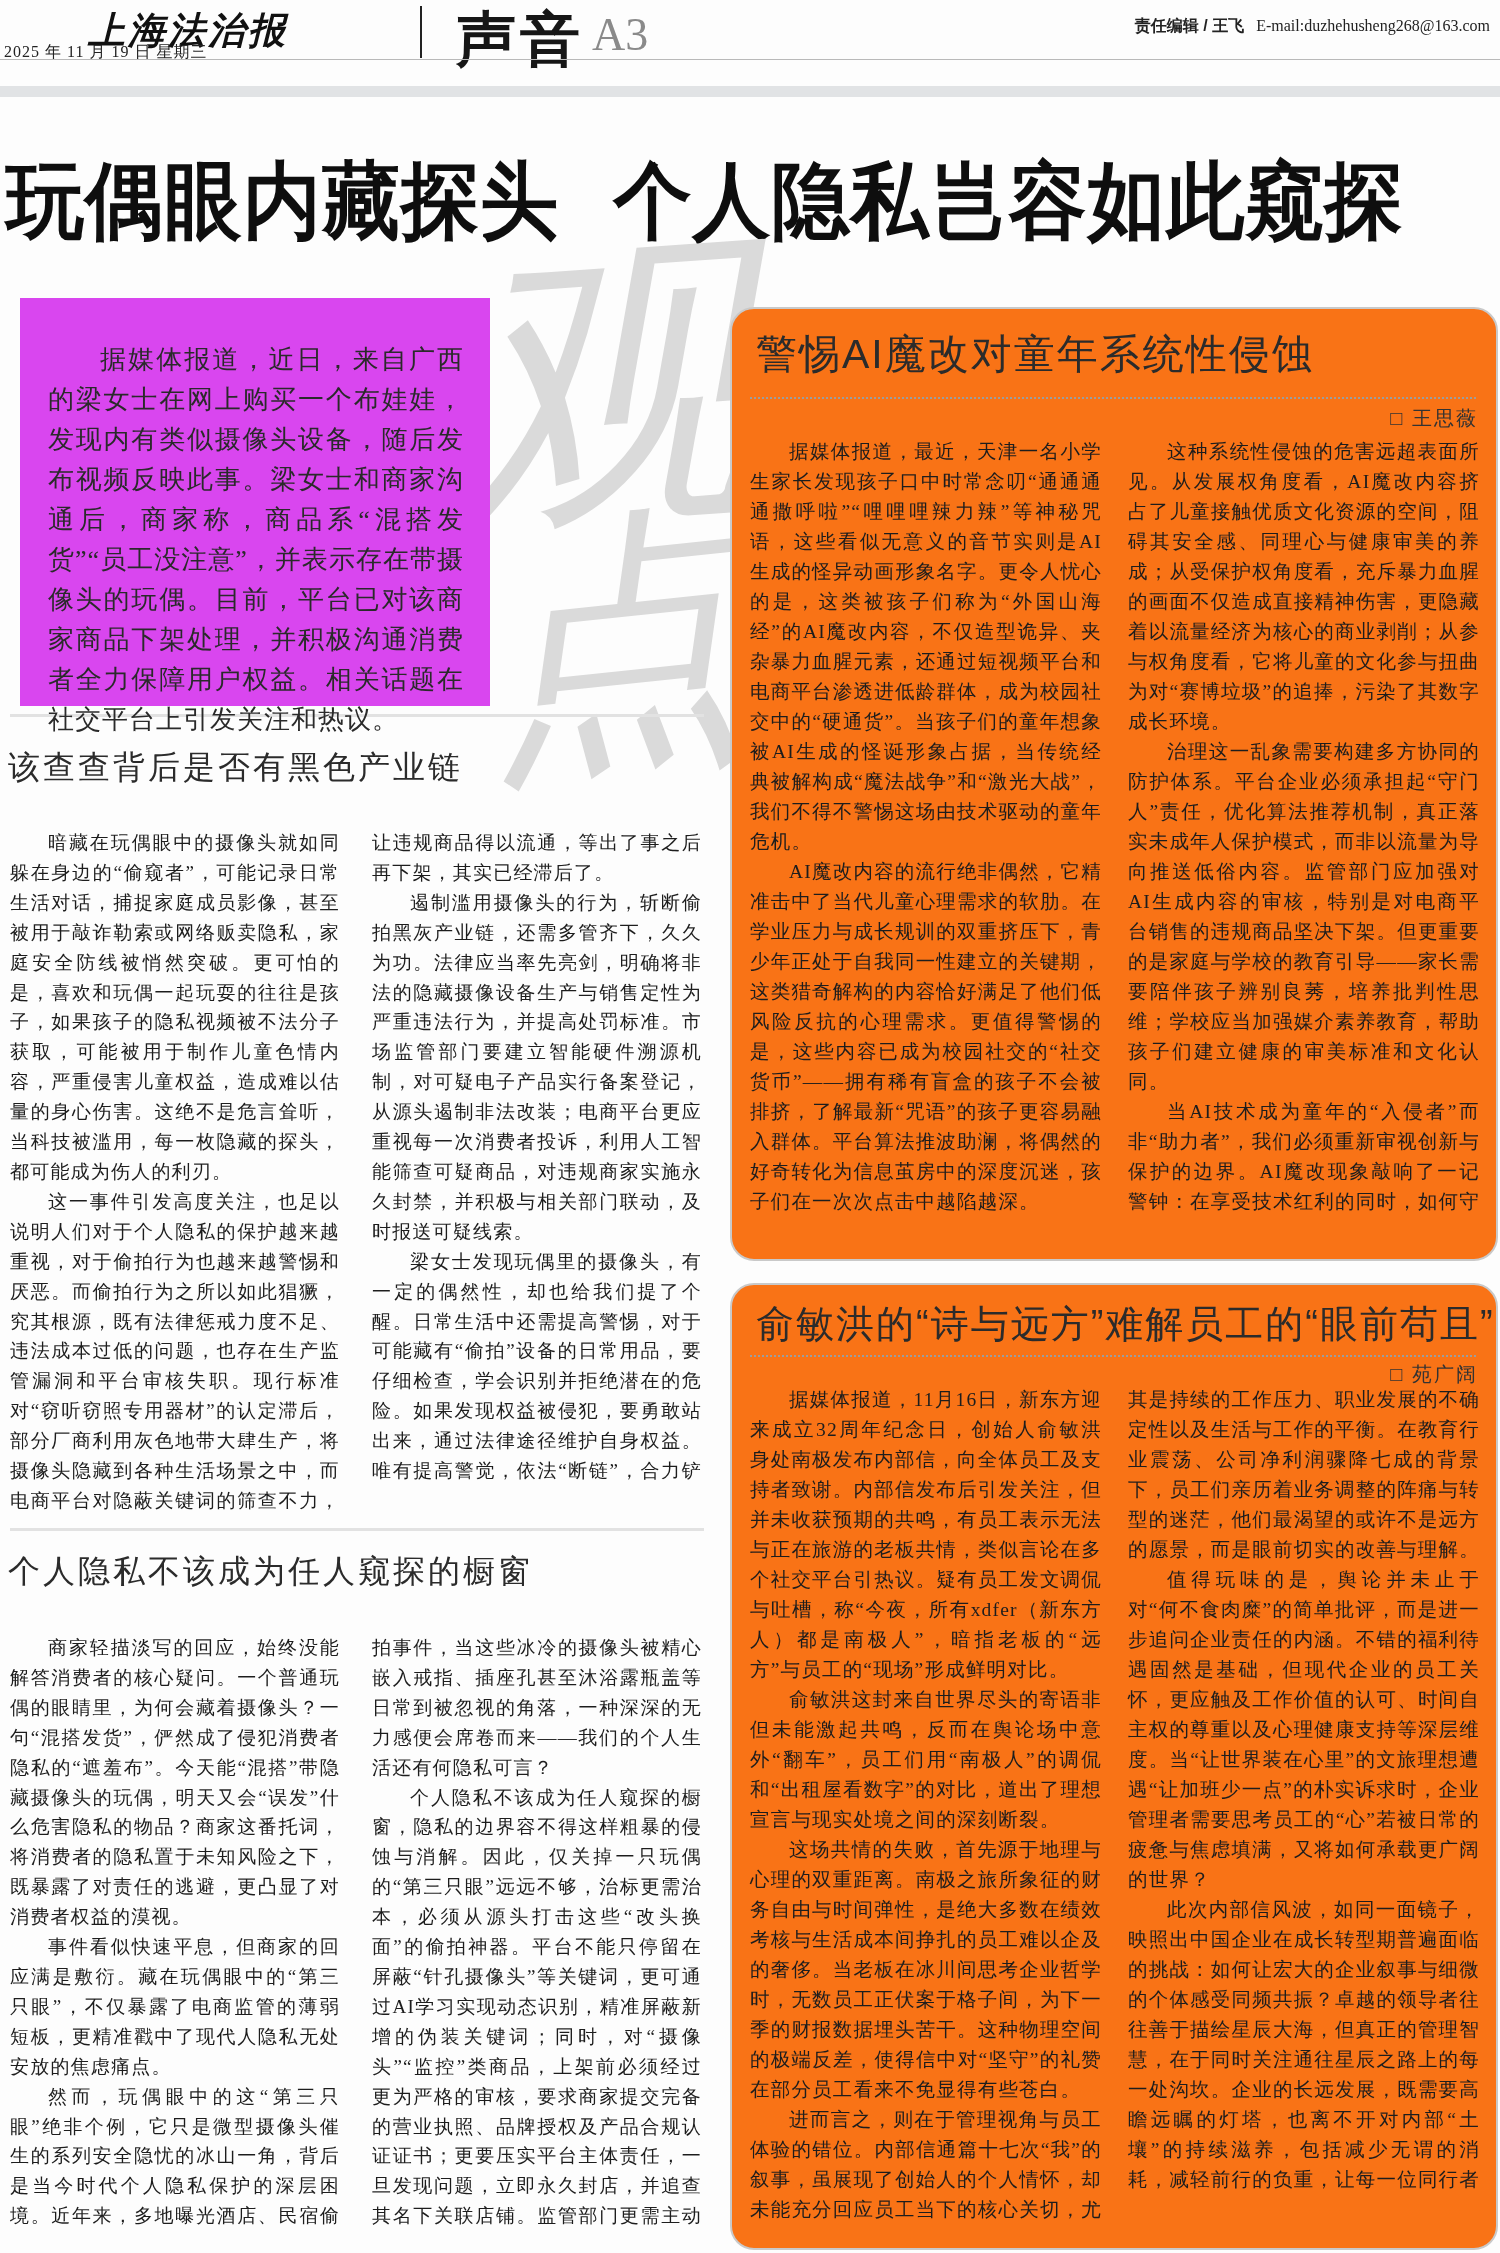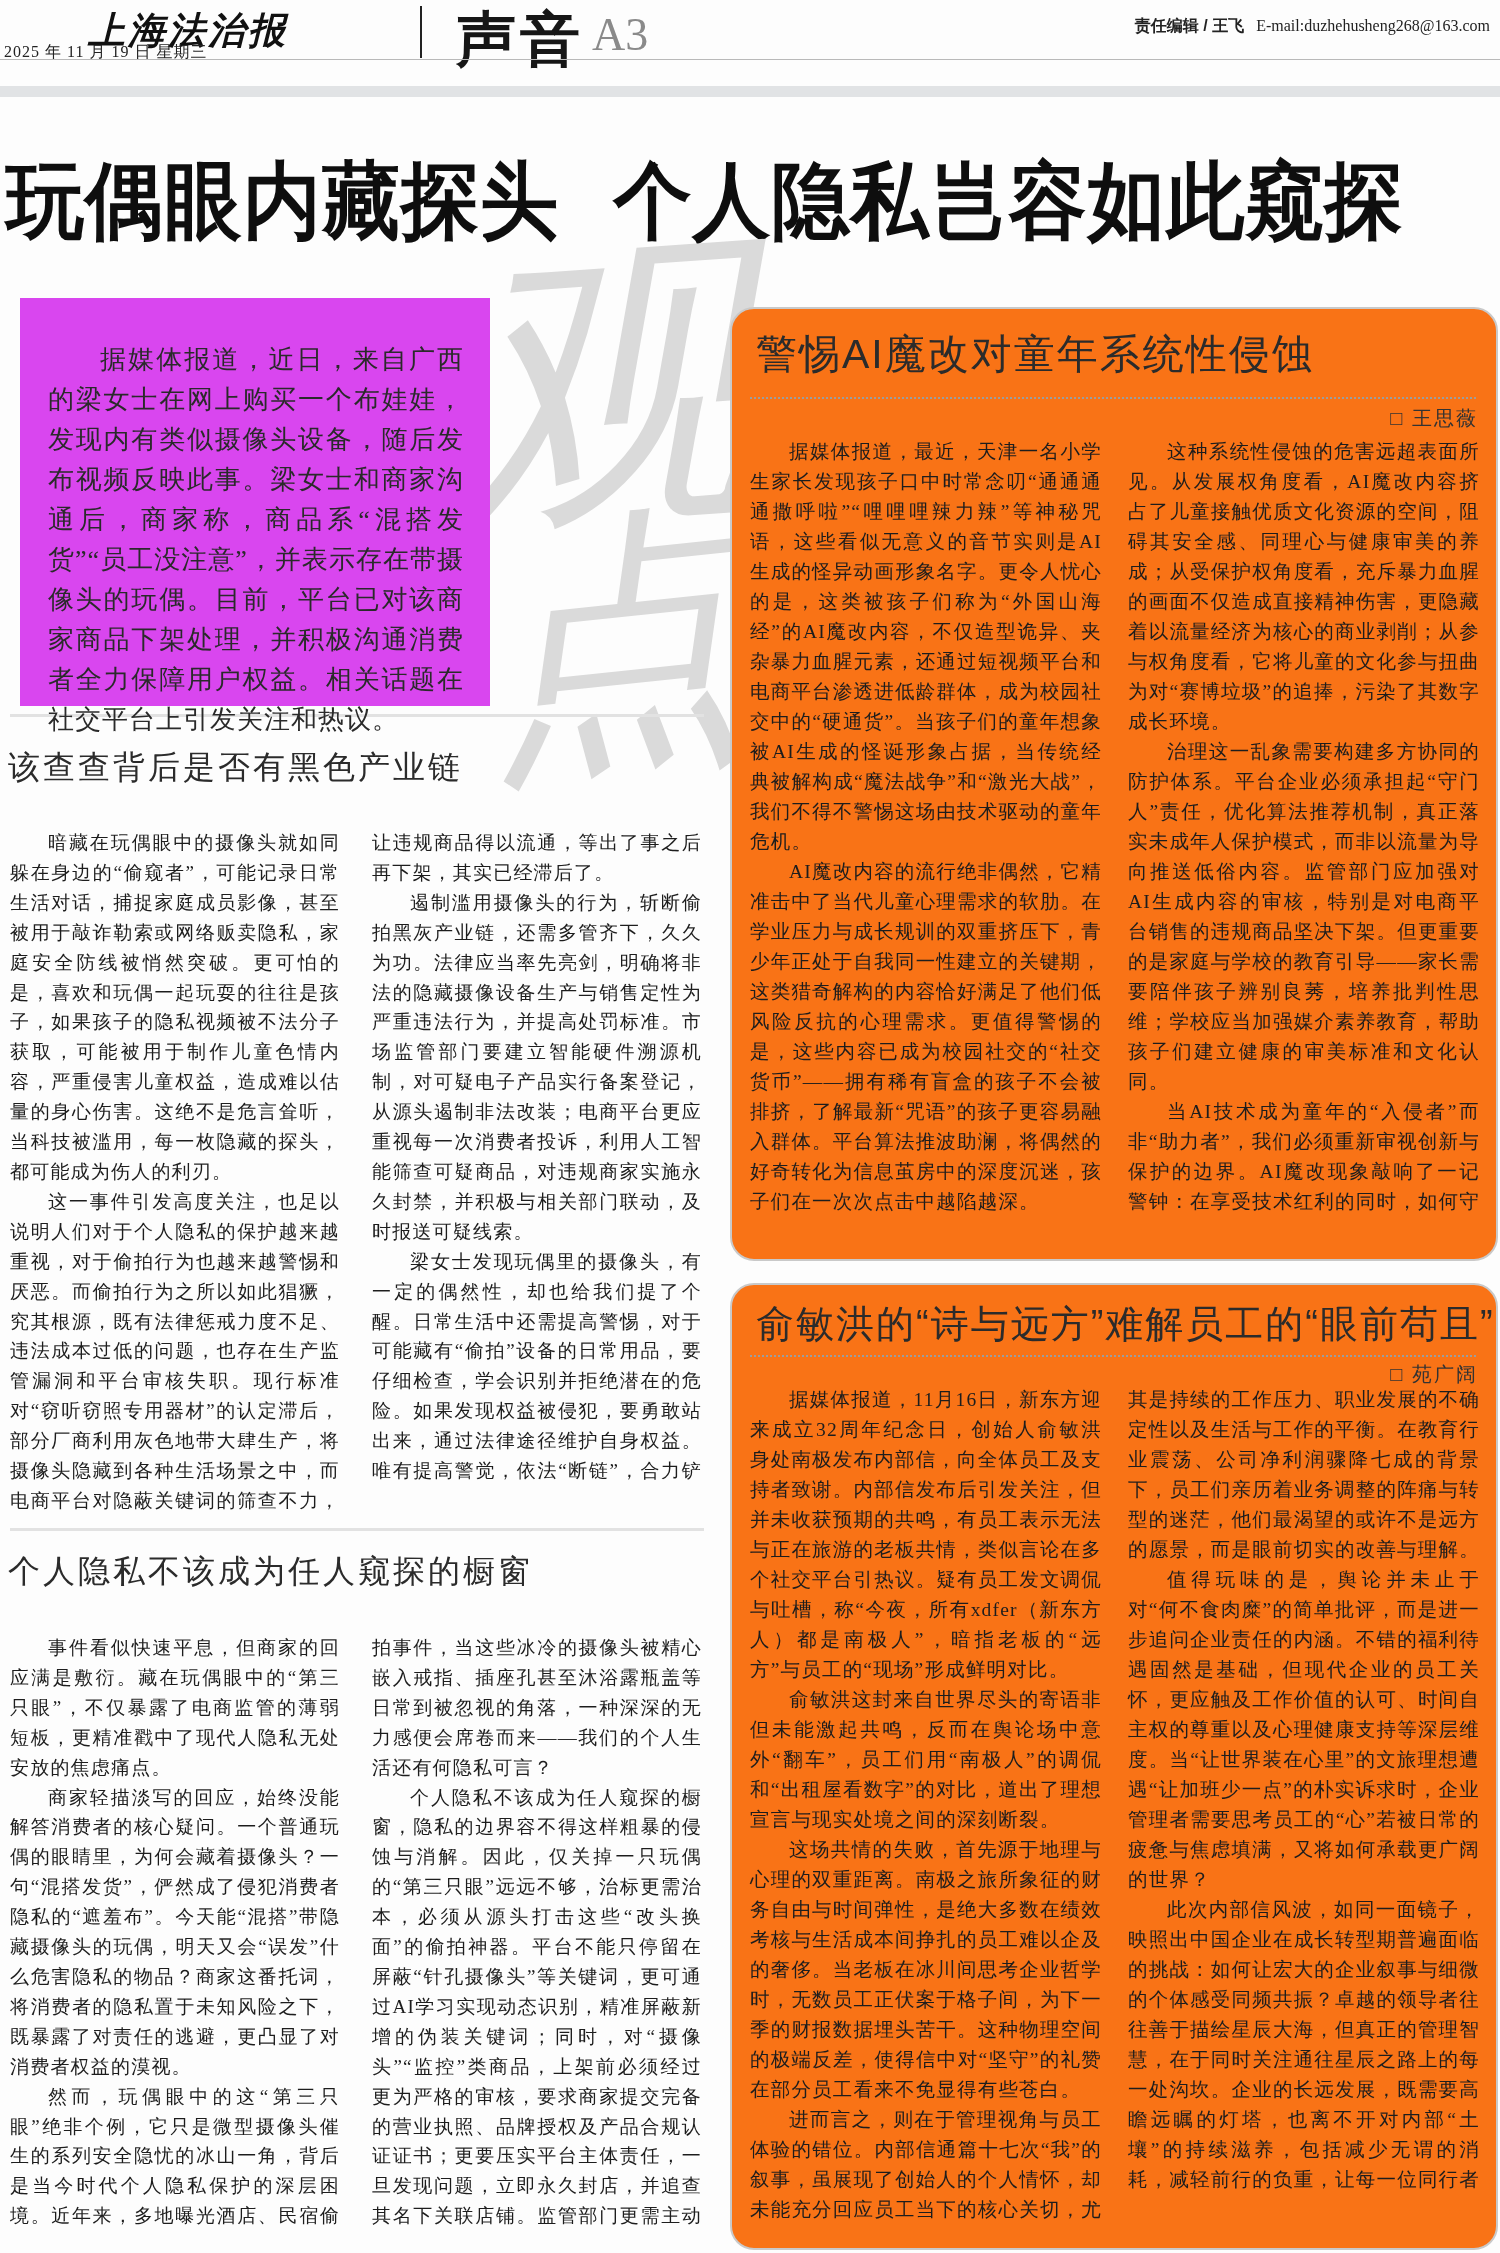--- a/index.html
+++ b/index.html
@@ -93,22 +93,22 @@
 <div class="abs colwrap sec1-body">
   <p>暗藏在玩偶眼中的摄像头就如同躲在身边的“偷窥者”，可能记录日常生活对话，捕捉家庭成员影像，甚至被用于敲诈勒索或网络贩卖隐私，家庭安全防线被悄然突破。更可怕的是，喜欢和玩偶一起玩耍的往往是孩子，如果孩子的隐私视频被不法分子获取，可能被用于制作儿童色情内容，严重侵害儿童权益，造成难以估量的身心伤害。这绝不是危言耸听，当科技被滥用，每一枚隐藏的探头，都可能成为伤人的利刃。</p>
   <p>这一事件引发高度关注，也足以说明人们对于个人隐私的保护越来越重视，对于偷拍行为也越来越警惕和厌恶。而偷拍行为之所以如此猖獗，究其根源，既有法律惩戒力度不足、违法成本过低的问题，也存在生产监管漏洞和平台审核失职。现行标准对“窃听窃照专用器材”的认定滞后，部分厂商利用灰色地带大肆生产，将摄像头隐藏到各种生活场景之中，而电商平台对隐蔽关键词的筛查不力，让违规商品得以流通，等出了事之后再下架，其实已经滞后了。</p>
   <p>遏制滥用摄像头的行为，斩断偷拍黑灰产业链，还需多管齐下，久久为功。法律应当率先亮剑，明确将非法的隐藏摄像设备生产与销售定性为严重违法行为，并提高处罚标准。市场监管部门要建立智能硬件溯源机制，对可疑电子产品实行备案登记，从源头遏制非法改装；电商平台更应重视每一次消费者投诉，利用人工智能筛查可疑商品，对违规商家实施永久封禁，并积极与相关部门联动，及时报送可疑线索。</p>
   <p>梁女士发现玩偶里的摄像头，有一定的偶然性，却也给我们提了个醒。日常生活中还需提高警惕，对于可能藏有“偷拍”设备的日常用品，要仔细检查，学会识别并拒绝潜在的危险。如果发现权益被侵犯，要勇敢站出来，通过法律途径维护自身权益。唯有提高警觉，依法“断链”，合力铲除偷拍毒瘤，才能让社会真正告别“被偷窥”的恐惧。</p>
 </div>
 
 <div class="abs sec-rule rule2"></div>
 <div class="abs sec-title sec2-title">个人隐私不该成为任人窥探的橱窗</div>
 <div class="abs colwrap sec2-body">
+  <p>商家轻描淡写的回应，始终没能解答消费者的核心疑问。一个普通玩偶的眼睛里，为何会藏着摄像头？一句“混搭发货”，俨然成了侵犯消费者隐私的“遮羞布”。今天能“混搭”带隐藏摄像头的玩偶，明天又会“误发”什么危害隐私的物品？商家这番托词，将消费者的隐私置于未知风险之下，既暴露了对责任的逃避，更凸显了对消费者权益的漠视。</p>
   <p>事件看似快速平息，但商家的回应满是敷衍。藏在玩偶眼中的“第三只眼”，不仅暴露了电商监管的薄弱短板，更精准戳中了现代人隐私无处安放的焦虑痛点。</p>
-  <p>商家轻描淡写的回应，始终没能解答消费者的核心疑问。一个普通玩偶的眼睛里，为何会藏着摄像头？一句“混搭发货”，俨然成了侵犯消费者隐私的“遮羞布”。今天能“混搭”带隐藏摄像头的玩偶，明天又会“误发”什么危害隐私的物品？商家这番托词，将消费者的隐私置于未知风险之下，既暴露了对责任的逃避，更凸显了对消费者权益的漠视。</p>
   <p>然而，玩偶眼中的这“第三只眼”绝非个例，它只是微型摄像头催生的系列安全隐忧的冰山一角，背后是当今时代个人隐私保护的深层困境。近年来，多地曝光酒店、民宿偷拍事件，当这些冰冷的摄像头被精心嵌入戒指、插座孔甚至沐浴露瓶盖等日常到被忽视的角落，一种深深的无力感便会席卷而来——我们的个人生活还有何隐私可言？</p>
   <p>个人隐私不该成为任人窥探的橱窗，隐私的边界容不得这样粗暴的侵蚀与消解。因此，仅关掉一只玩偶的“第三只眼”远远不够，治标更需治本，必须从源头打击这些“改头换面”的偷拍神器。平台不能只停留在屏蔽“针孔摄像头”等关键词，更可通过AI学习实现动态识别，精准屏蔽新增的伪装关键词；同时，对“摄像头”“监控”类商品，上架前必须经过更为严格的审核，要求商家提交完备的营业执照、品牌授权及产品合规认证证书；更要压实平台主体责任，一旦发现问题，立即永久封店，并追查其名下关联店铺。监管部门更需主动出击，定期巡查线上平台与线下电子市场，溯及生产、批发源头重拳打击。</p>
   <p class="src">综合自红网、极目新闻等</p>
   <p class="src">（马九月整理）</p>
 </div>
 
 <div class="abs artbox box1">
   <div class="art-title t1">警惕AI魔改对童年系统性侵蚀</div>
   <div class="dotted d1"></div>
   <div class="byline b1">□ 王思薇</div>

